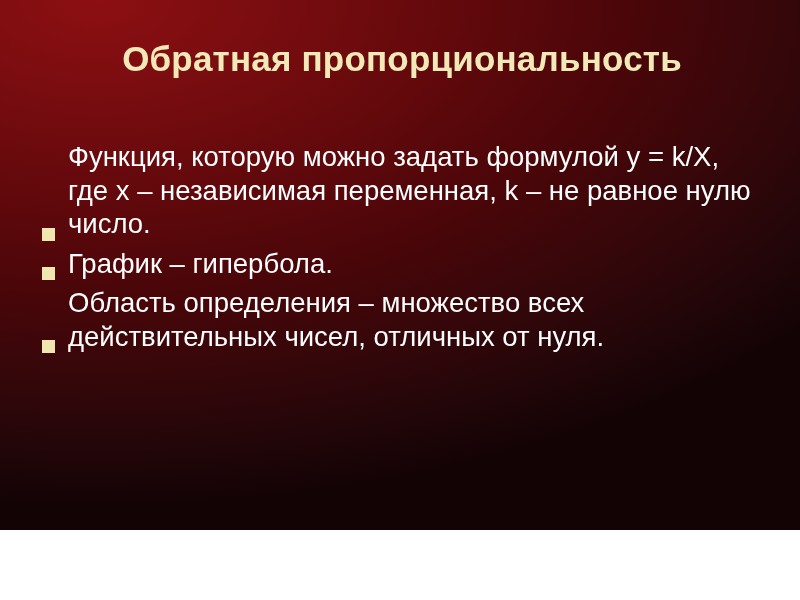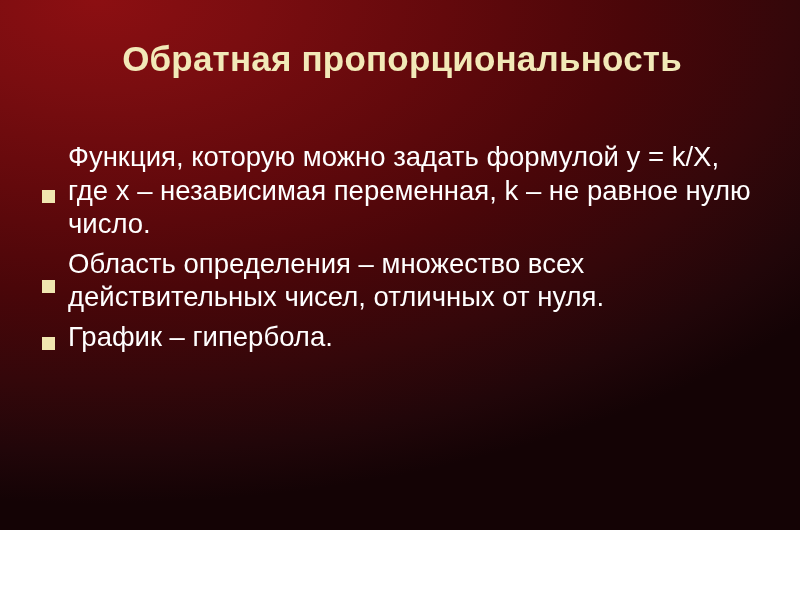--- a/index.html
+++ b/index.html
@@ -44,21 +44,21 @@
     position: absolute;
     left: 42px;
     top: 140px;
     width: 712px;
     margin: 0;
     padding: 0;
     list-style: none;
   }
   .bullet-row {
     display: flex;
-    align-items: center;
+    align-items: flex-end;
     margin-bottom: 6px;
   }
   .bullet-marker {
     flex: 0 0 auto;
     width: 13px;
     height: 13px;
     background: #f0e6b0;
     margin-top: 13px;
     margin-right: 13px;
   }
@@ -77,21 +77,21 @@
 
   <div class="slide-title">Обратная пропорциональность</div>
 
   <ul class="body-list">
     <li class="bullet-row">
       <span class="bullet-marker"></span>
       <span class="bullet-text">Функция, которую можно задать формулой y = k/X, где x – независимая переменная, k – не равное нулю число.</span>
     </li>
     <li class="bullet-row">
       <span class="bullet-marker"></span>
-      <span class="bullet-text">Область определения – множество всех действительных чисел, отличных от нуля.</span>
+      <span class="bullet-text">График – гипербола.</span>
     </li>
     <li class="bullet-row">
       <span class="bullet-marker"></span>
-      <span class="bullet-text">График – гипербола.</span>
+      <span class="bullet-text">Область определения – множество всех действительных чисел, отличных от нуля.</span>
     </li>
   </ul>
 
 </div>
 
 </body></html>

